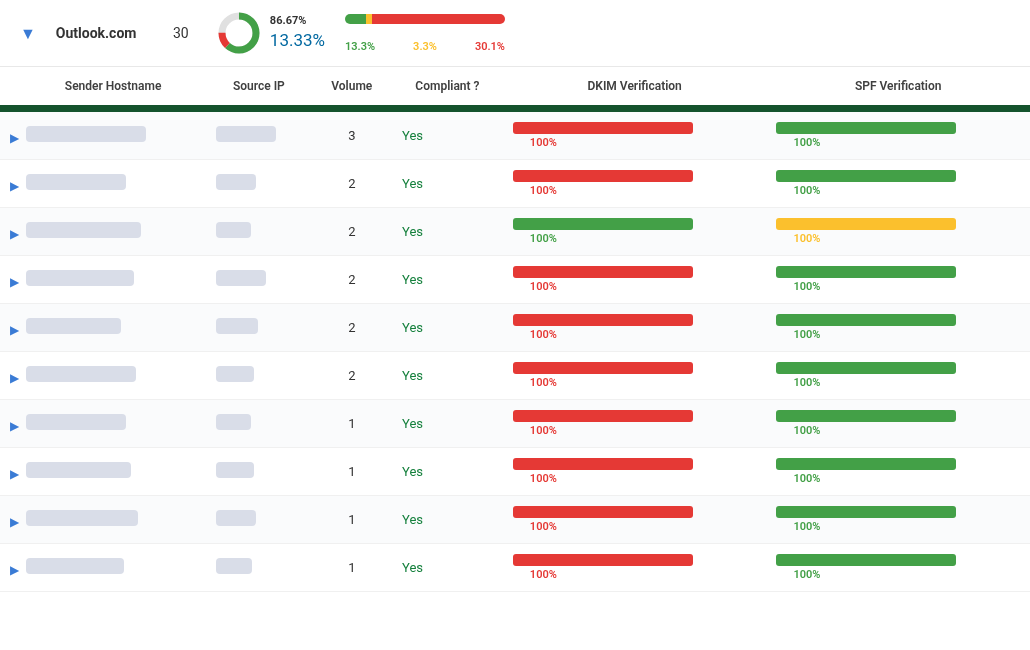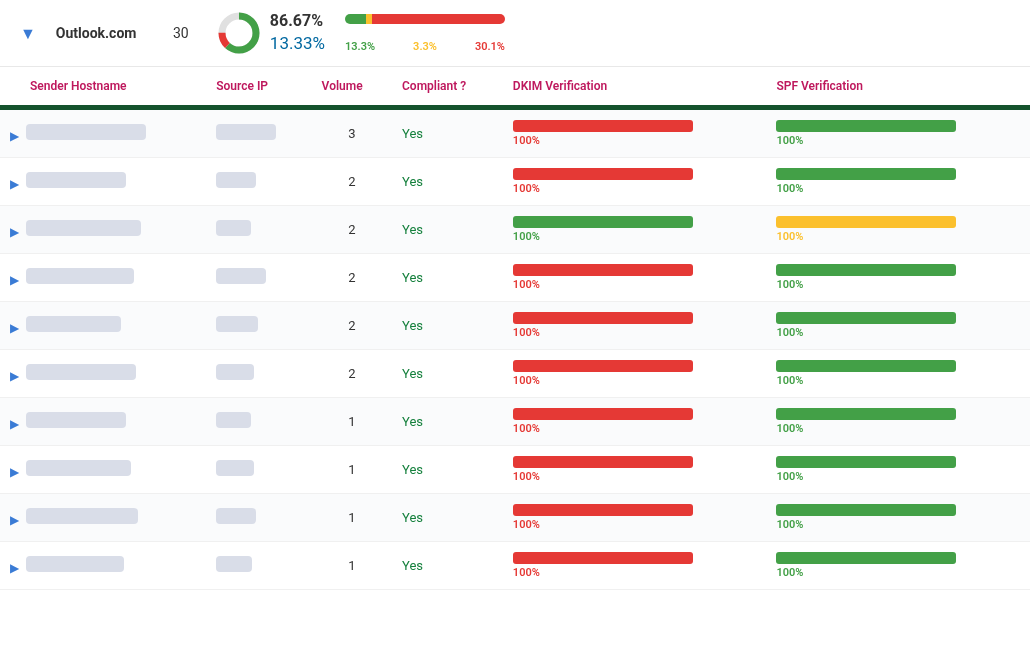--- a/index.html
+++ b/index.html
@@ -47,21 +47,21 @@
     .donut-svg {
       width: 46px;
       height: 46px;
     }
     .donut-text-wrap {
       display: flex;
       flex-direction: column;
       line-height: 1.4;
     }
     .donut-pct-main {
-      font-size: 16px;
+      font-size: 11px;
       font-weight: 700;
       color: #333;
     }
     .donut-pct-sub {
       font-size: 17px;
       color: #0369a1;
     }
 
     
     .table-wrap {
@@ -69,24 +69,24 @@
       overflow: auto;
     }
     table {
       width: 100%;
       border-collapse: collapse;
     }
     thead th {
       background: #fff;
       font-size: 12px;
       font-weight: 600;
-      color: #be185d;
+      color: #404040;
       padding: 12px 10px;
-      text-align: left;
-      border-bottom: 5px solid #14532d;
+      text-align: center;
+      border-bottom: 7px solid #14532d;
     }
     tbody tr {
       border-bottom: 1px solid #f0f0f0;
     }
     tbody tr:nth-child(odd) {
       background: #fafbfc;
     }
     tbody tr:nth-child(even) {
       background: #fff;
     }
@@ -121,20 +121,21 @@
     .bar-track {
       height: 12px;
       border-radius: 3px;
       overflow: hidden;
       width: 180px;
       display: flex;
     }
     .bar-pct {
       font-size: 11px;
       font-weight: 600;
+      margin-left: 17px;
     }
     .pct-red { color: #e53935; }
     .pct-green { color: #43a047; }
     .pct-yellow { color: #fbc02d; }
 
     
     .hdr-bars-section {
       display: flex;
       flex-direction: column;
       gap: 16px;

